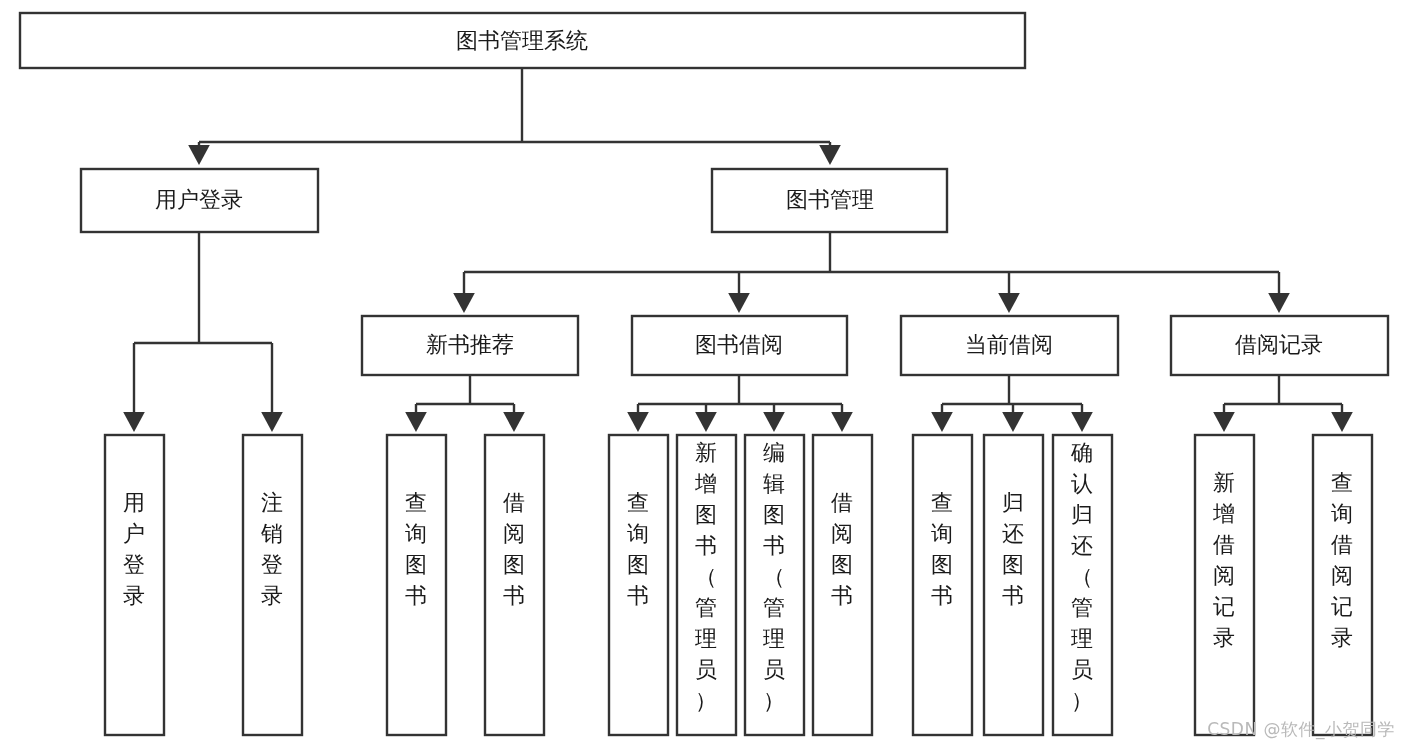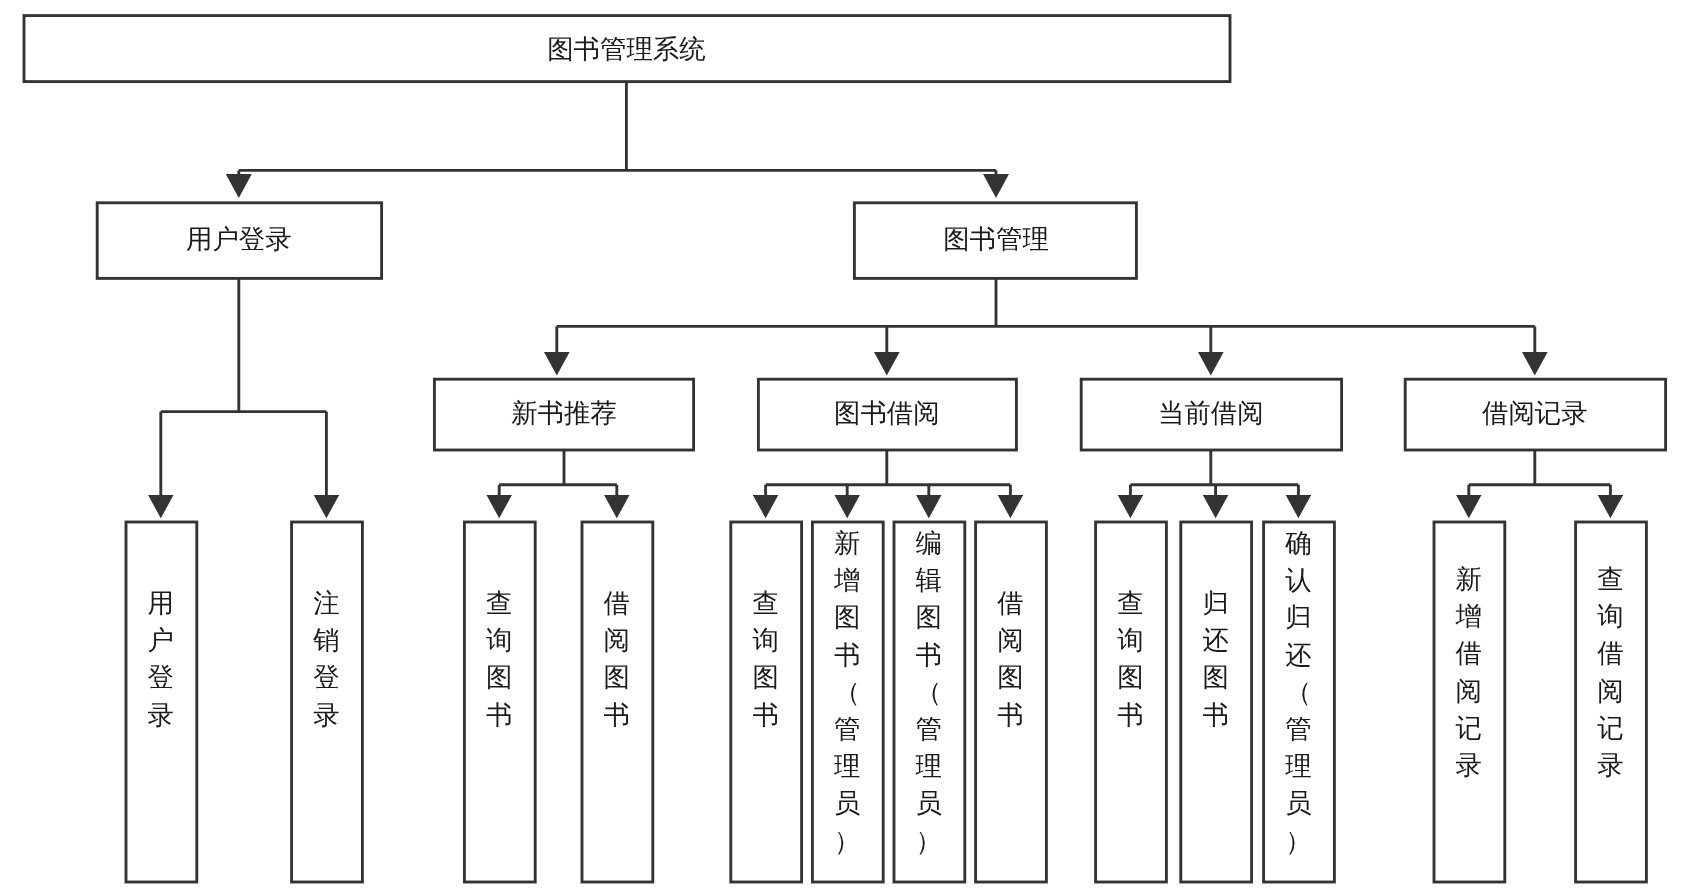--- a/index.html
+++ b/index.html
@@ -227,14 +227,15 @@
       <text class="node-label-v" x="1224" y="490"><tspan x="1224" y="490">新</tspan><tspan x="1224" y="521">增</tspan><tspan x="1224" y="552">借</tspan><tspan x="1224" y="583">阅</tspan><tspan x="1224" y="614">记</tspan><tspan x="1224" y="645">录</tspan></text>
     </g>
 
     <g>
       <rect class="node-rect" x="1313" y="435" width="59" height="300"></rect>
       <text class="node-label-v" x="1342" y="490"><tspan x="1342" y="490">查</tspan><tspan x="1342" y="521">询</tspan><tspan x="1342" y="552">借</tspan><tspan x="1342" y="583">阅</tspan><tspan x="1342" y="614">记</tspan><tspan x="1342" y="645">录</tspan></text>
     </g>
 
   </svg>
 
+  <div class="watermark">CSDN @软件_小贺同学</div>
 
 </div>
 
 </body></html>

